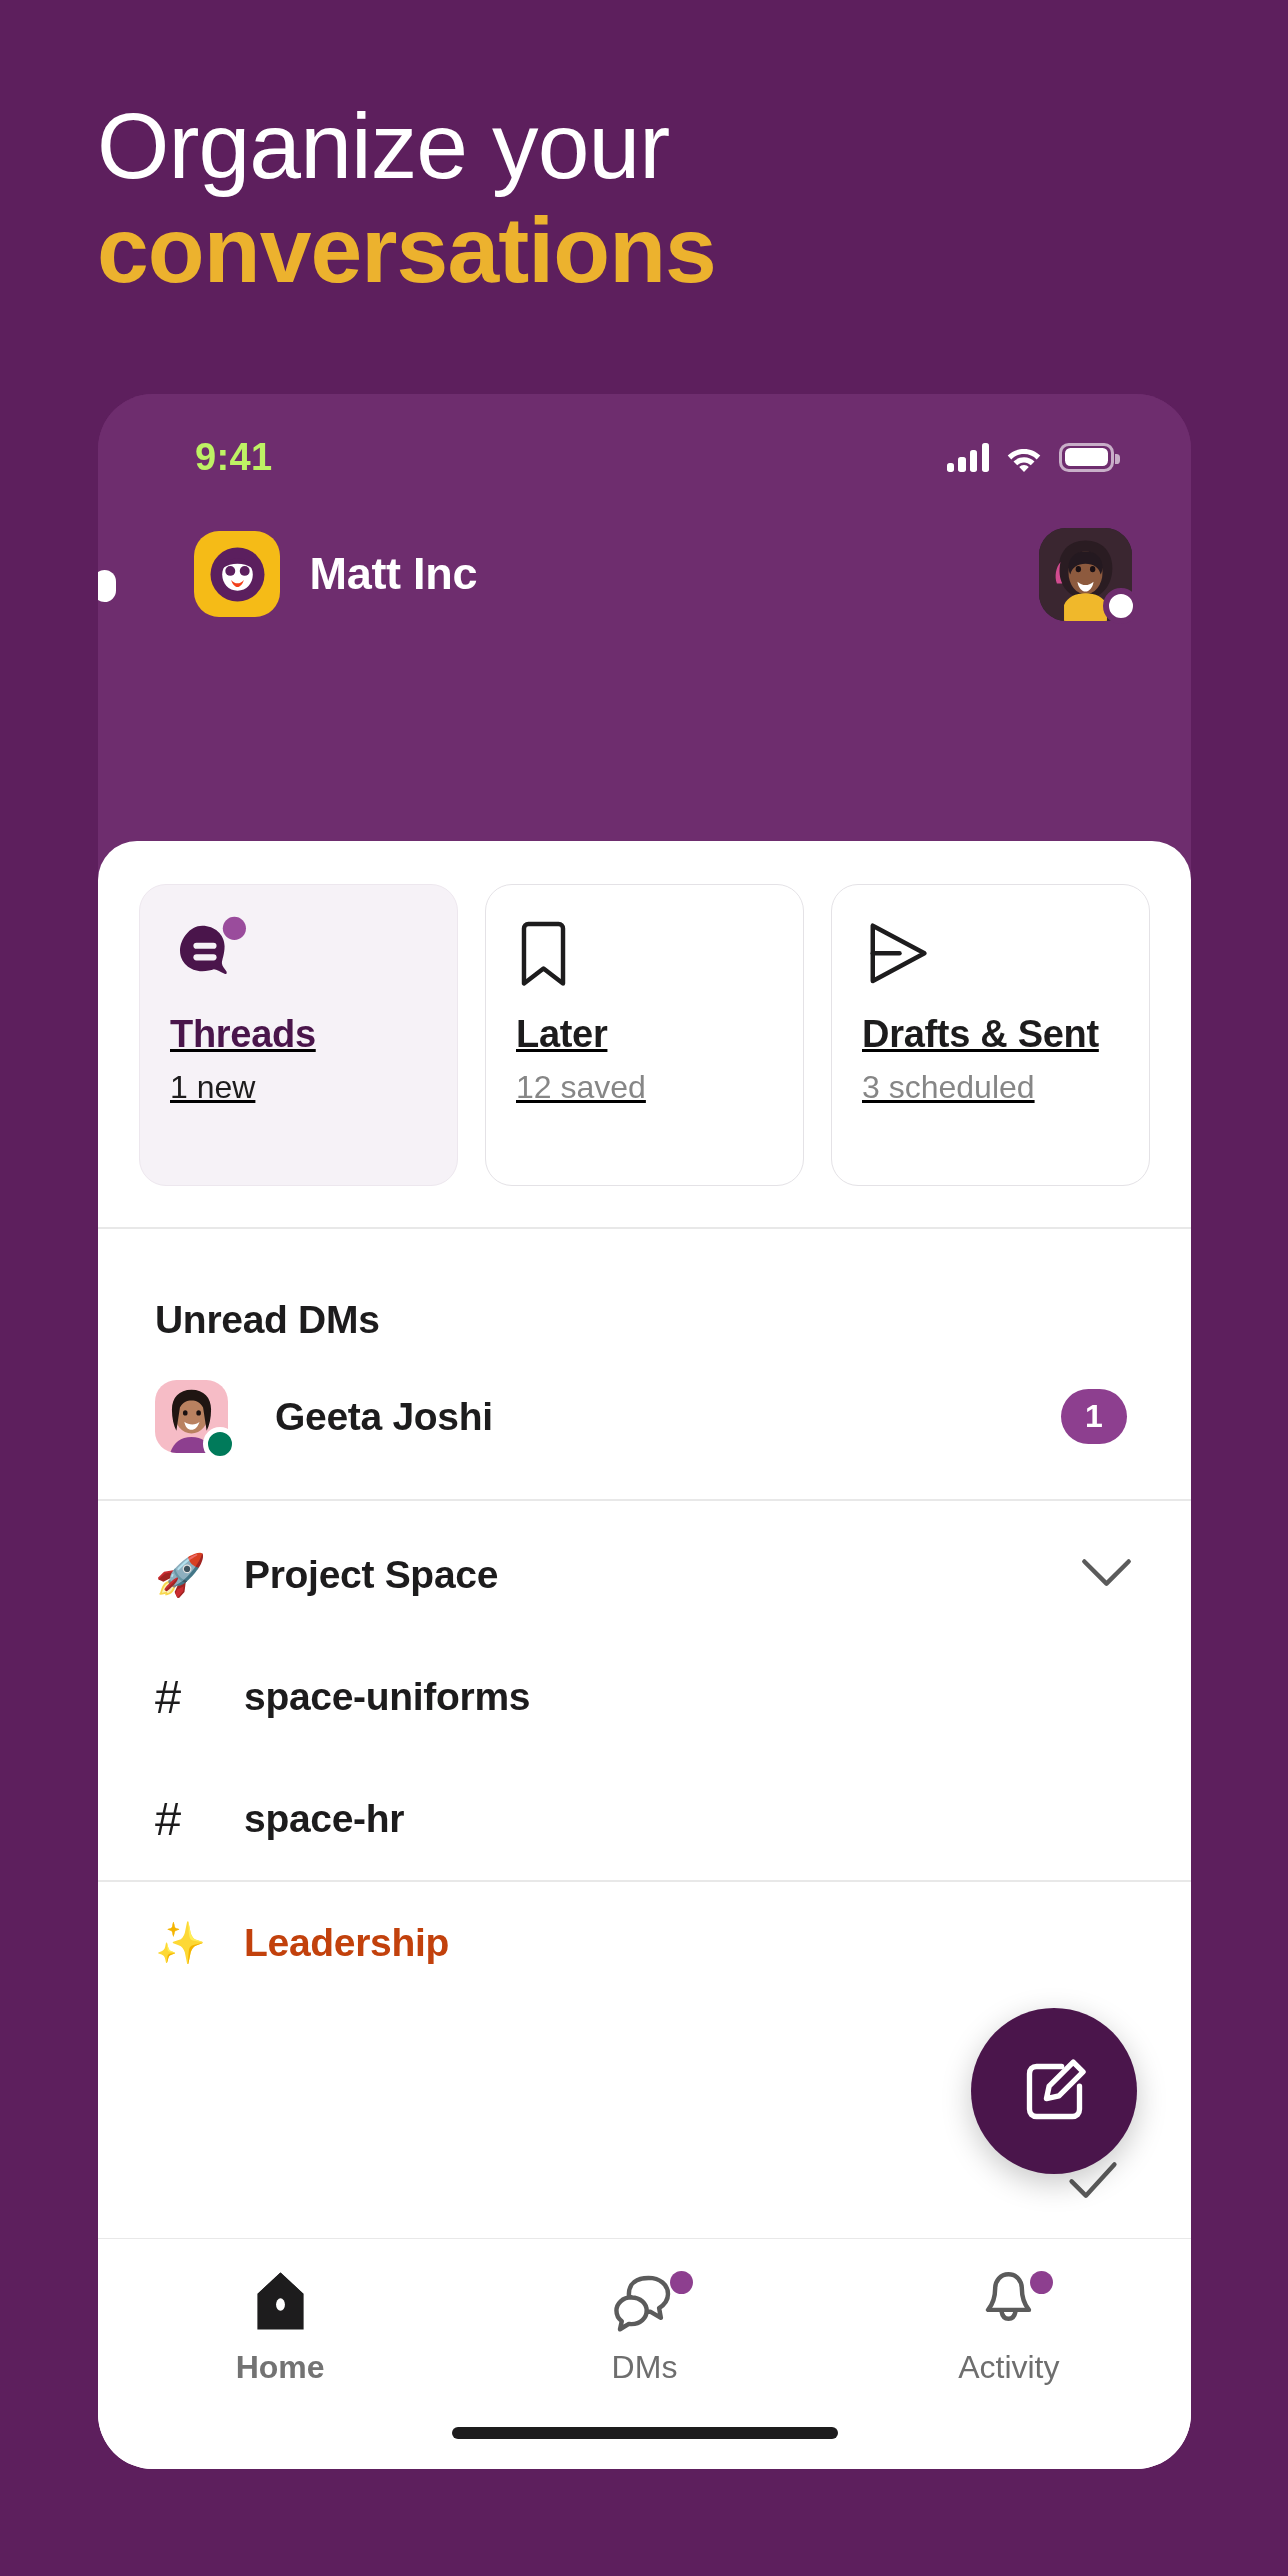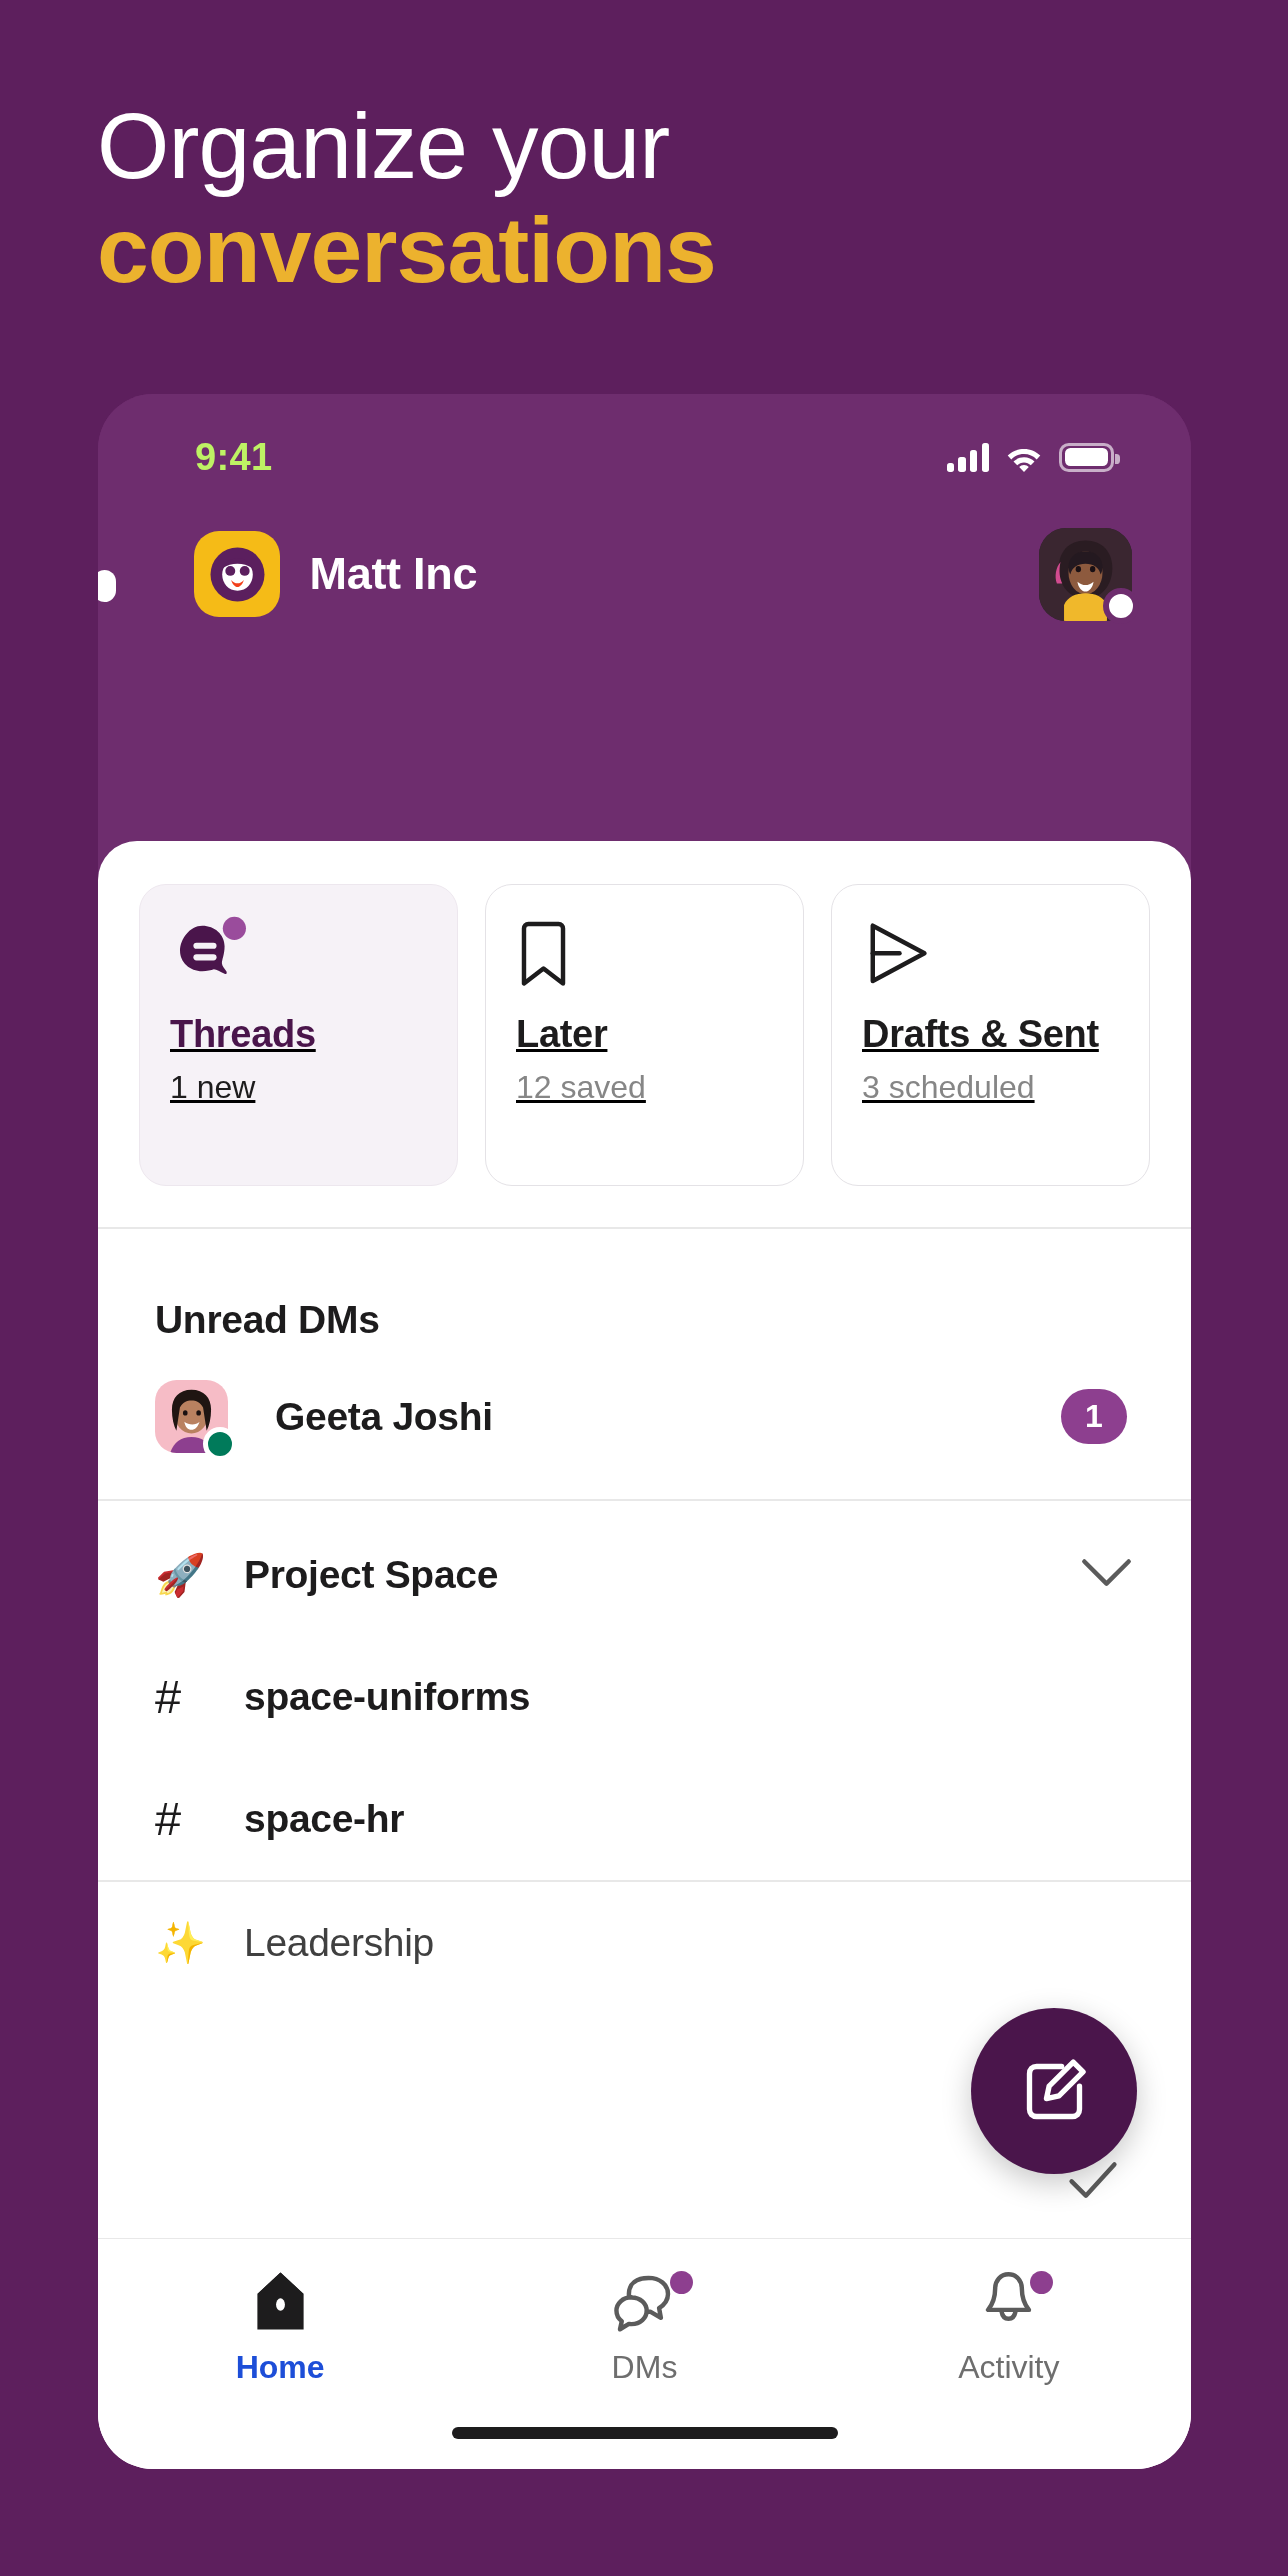--- a/index.html
+++ b/index.html
@@ -283,21 +283,21 @@
     font-size: 47px; font-weight: 400; color: #1D1C1D;
     text-align: left;
   }
   .chan-name {
     font-size: 39px;
     font-weight: 700;
     color: #1D1C1D;
     margin-left: 32px;
     letter-spacing: -0.3px;
   }
-  .chan-name.muted { color: #404040; font-weight: 400; }
+  .chan-name.muted { color: #c2410c; font-weight: 700; }
   .chevron { margin-left: auto; }
 
   
   .fab {
     position: absolute;
     right: 54px; bottom: 295px;
     width: 166px; height: 166px;
     border-radius: 50%;
     background: #4A154B;
     display: flex; align-items: center; justify-content: center;
@@ -329,21 +329,21 @@
     position: absolute; right: -14.3px; top: 1.8px;
     width: 23px; height: 23px;
     border-radius: 50%;
     background: #8D3F8F;
   }
   .nav-label {
     font-size: 32px;
     color: #6E6E6E;
     font-weight: 400;
   }
-  .nav-item.active .nav-label { color: #1d4ed8; font-weight: 700; }
+  .nav-item.active .nav-label { color: #737373; font-weight: 700; }
   .home-indicator {
     position: absolute;
     left: 50%; transform: translateX(-50%);
     bottom: 30px;
     width: 386px; height: 12.5px;
     border-radius: 7.2px;
     background: #1D1C1D;
   }
 </style>
 </head>

